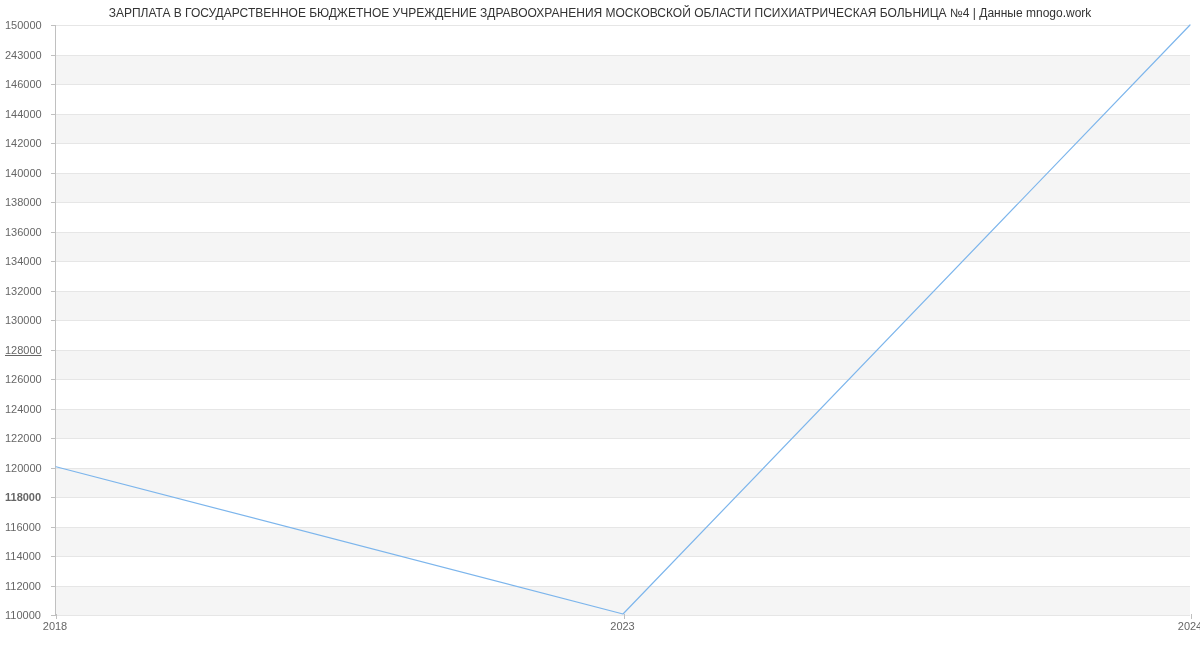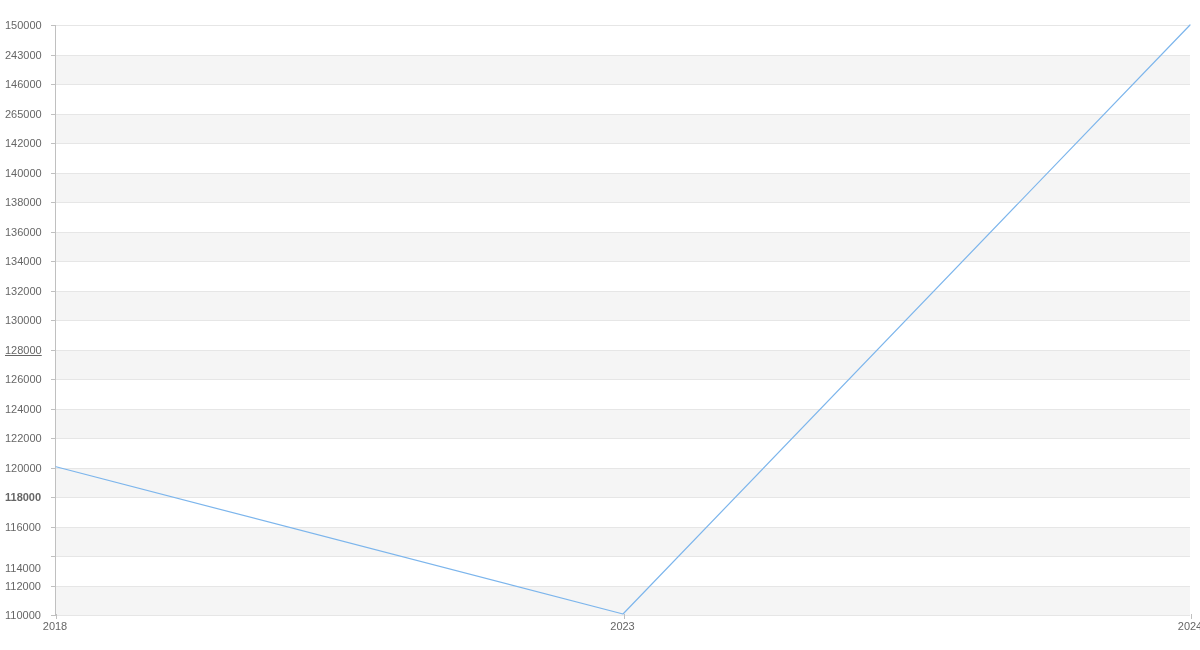--- a/index.html
+++ b/index.html
@@ -92,20 +92,21 @@
     stroke: #7cb5ec;
     stroke-width: 1.2;
     stroke-linejoin: round;
     stroke-linecap: round;
   }
 </style>
 </head>
 <body>
 
 <div class="chart-container">
+  <div class="chart-title">ЗАРПЛАТА В ГОСУДАРСТВЕННОЕ БЮДЖЕТНОЕ УЧРЕЖДЕНИЕ ЗДРАВООХРАНЕНИЯ МОСКОВСКОЙ ОБЛАСТИ  ПСИХИАТРИЧЕСКАЯ БОЛЬНИЦА №4 | Данные mnogo.work</div>
   <div class="plot-area" id="plot">
     <div class="band" style="top: 560.5px; height: 29.5px;"></div>
       <div class="gridline" style="top: 590px;"></div>
       <div class="gridline" style="top: 560.5px;"></div>
       <div class="band" style="top: 501.5px; height: 29.5px;"></div>
       <div class="gridline" style="top: 531px;"></div>
       <div class="gridline" style="top: 501.5px;"></div>
       <div class="band" style="top: 442.5px; height: 29.5px;"></div>
       <div class="gridline" style="top: 472px;"></div>
       <div class="gridline" style="top: 442.5px;"></div>
@@ -154,35 +155,35 @@
       <div class="y-tick-mark" style="top: 88.5px;"></div>
       <div class="y-tick-mark" style="top: 59px;"></div>
       <div class="y-tick-mark" style="top: 29.5px;"></div>
       <div class="y-tick-mark" style="top: 0px;"></div>
       <div class="x-tick-mark" style="left: 0px;"></div>
       <div class="x-tick-mark" style="left: 567.5px;"></div>
       <div class="x-tick-mark" style="left: 1135px;"></div>
     </div>
 <div class="y-tick-label" style="top: 615px;">110000</div>
     <div class="y-tick-label" style="top: 585.5px;">112000</div>
-    <div class="y-tick-label" style="top: 556px; margin-top: 12px;">114000</div>
+    <div class="y-tick-label" style="top: 556px;">114000</div>
     <div class="y-tick-label" style="top: 526.5px;">116000</div>
     <div class="y-tick-label" style="top: 497px; font-weight: bold;">118000</div>
     <div class="y-tick-label" style="top: 467.5px;">120000</div>
     <div class="y-tick-label" style="top: 438px;">122000</div>
     <div class="y-tick-label" style="top: 408.5px;">124000</div>
     <div class="y-tick-label" style="top: 379px;">126000</div>
     <div class="y-tick-label" style="top: 349.5px; text-decoration: underline;">128000</div>
     <div class="y-tick-label" style="top: 320px;">130000</div>
     <div class="y-tick-label" style="top: 290.5px;">132000</div>
     <div class="y-tick-label" style="top: 261px;">134000</div>
     <div class="y-tick-label" style="top: 231.5px;">136000</div>
     <div class="y-tick-label" style="top: 202px;">138000</div>
     <div class="y-tick-label" style="top: 172.5px;">140000</div>
     <div class="y-tick-label" style="top: 143px;">142000</div>
-    <div class="y-tick-label" style="top: 113.5px;">265000</div>
+    <div class="y-tick-label" style="top: 113.5px;">144000</div>
     <div class="y-tick-label" style="top: 84px;">146000</div>
     <div class="y-tick-label" style="top: 54.5px;">243000</div>
     <div class="y-tick-label" style="top: 25px;">150000</div>
     <div class="x-tick-label" style="left: 55px;">2018</div>
     <div class="x-tick-label" style="left: 622.5px;">2023</div>
     <div class="x-tick-label" style="left: 1190px;">2024</div>
   </div>
 
 </body></html>

